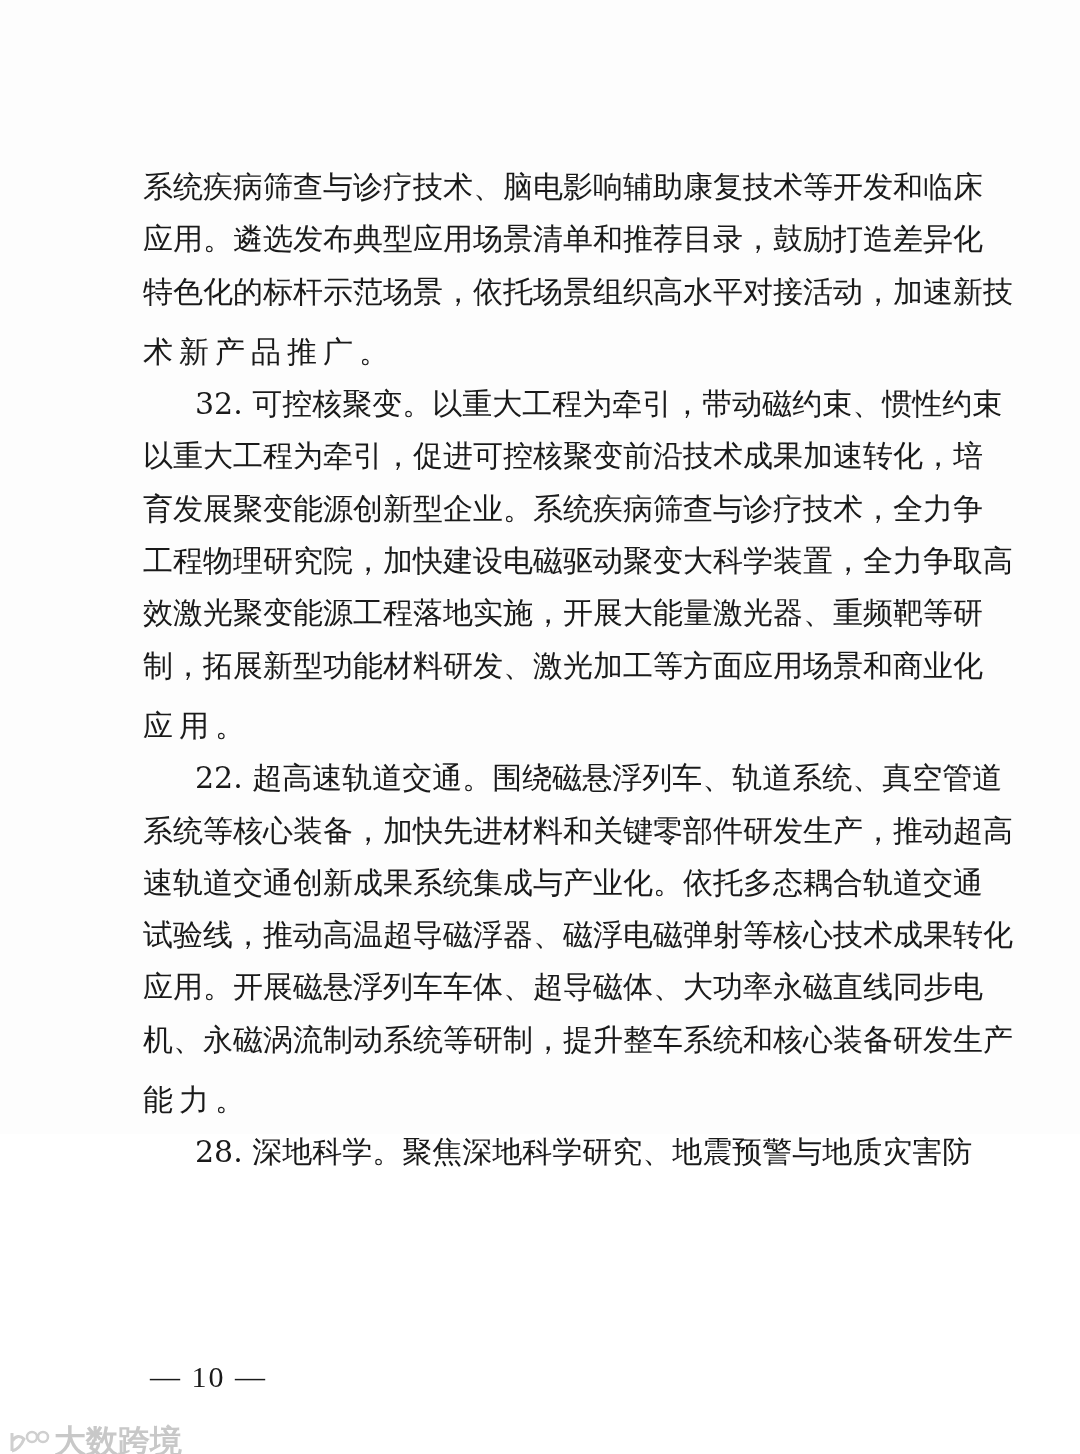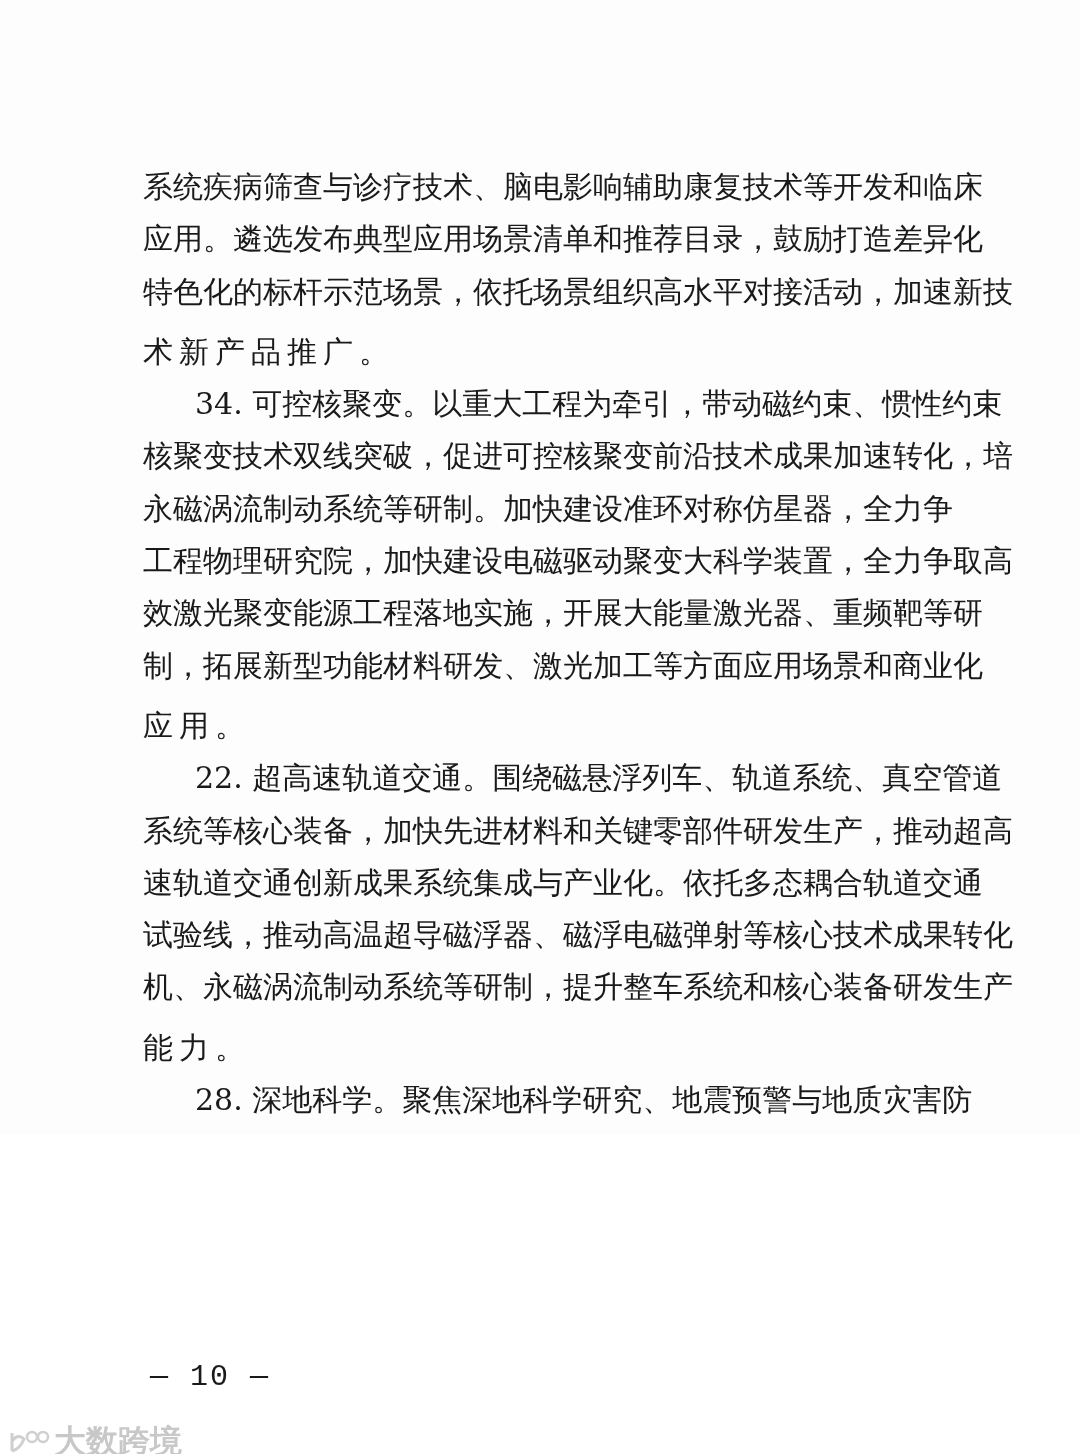--- a/index.html
+++ b/index.html
@@ -5,45 +5,46 @@
   html, body { margin: 0; padding: 0; background: #ffffff; }
   body { width: 1080px; height: 1454px; position: relative; overflow: hidden;
          font-family: "DejaVu Serif", "Liberation Serif", serif; color: #1a1a1a; }
   .page { position: absolute; left: 0; top: 0; width: 1080px; height: 1134px; background: #fdfdfd; }
   .body-text { position: absolute; left: 143px; top: 161px; width: 796px; }
   .line { height: 52.3px; line-height: 52.3px; font-size: 30px; white-space: nowrap;
           text-align: justify; text-align-last: justify; letter-spacing: 0; overflow: visible; }
   .line.last { text-align-last: left; letter-spacing: 6px; margin-top: 8px; }
   .line.indent { padding-left: 52px; }
   .page-number { position: absolute; left: 150px; top: 1360px; font-size: 30px;
-                 font-family: Liberation Mono, monospace; color: #1a1a1a; letter-spacing: 2px; }
+                 font-family: Liberation Serif, serif; color: #1a1a1a; letter-spacing: 2px; }
   .watermark { position: absolute; left: 8px; top: 1420px; display: flex; align-items: center; gap: 4px;
                color: #c8c8c8; font-family: "DejaVu Sans", sans-serif; font-size: 32px; font-weight: bold; }
   .watermark svg { display: block; }
 </style>
 </head>
 <body>
 
 <div class="page">
   <div class="body-text" id="body-text">
       <div class="line">系统疾病筛查与诊疗技术、脑电影响辅助康复技术等开发和临床</div>
       <div class="line">应用。遴选发布典型应用场景清单和推荐目录，鼓励打造差异化</div>
       <div class="line">特色化的标杆示范场景，依托场景组织高水平对接活动，加速新技</div>
       <div class="line last">术新产品推广。</div>
-      <div class="line indent">34. 可控核聚变。以重大工程为牵引，带动磁约束、惯性约束</div>
-      <div class="line">核聚变技术双线突破，促进可控核聚变前沿技术成果加速转化，培</div>
-      <div class="line">永磁涡流制动系统等研制。加快建设准环对称仿星器，全力争</div>
+      <div class="line indent">32. 可控核聚变。以重大工程为牵引，带动磁约束、惯性约束</div>
+      <div class="line">以重大工程为牵引，促进可控核聚变前沿技术成果加速转化，培</div>
+      <div class="line">育发展聚变能源创新型企业。系统疾病筛查与诊疗技术，全力争</div>
       <div class="line">工程物理研究院，加快建设电磁驱动聚变大科学装置，全力争取高</div>
       <div class="line">效激光聚变能源工程落地实施，开展大能量激光器、重频靶等研</div>
       <div class="line">制，拓展新型功能材料研发、激光加工等方面应用场景和商业化</div>
       <div class="line last">应用。</div>
       <div class="line indent">22. 超高速轨道交通。围绕磁悬浮列车、轨道系统、真空管道</div>
       <div class="line">系统等核心装备，加快先进材料和关键零部件研发生产，推动超高</div>
       <div class="line">速轨道交通创新成果系统集成与产业化。依托多态耦合轨道交通</div>
       <div class="line">试验线，推动高温超导磁浮器、磁浮电磁弹射等核心技术成果转化</div>
+      <div class="line">应用。开展磁悬浮列车车体、超导磁体、大功率永磁直线同步电</div>
       <div class="line">机、永磁涡流制动系统等研制，提升整车系统和核心装备研发生产</div>
       <div class="line last">能力。</div>
       <div class="line indent">28. 深地科学。聚焦深地科学研究、地震预警与地质灾害防</div>
     </div>
 
   <div class="page-number">— 10 —</div>
 
   <div class="watermark">
     <span>
       <svg width="42" height="26" viewBox="0 0 42 26">

